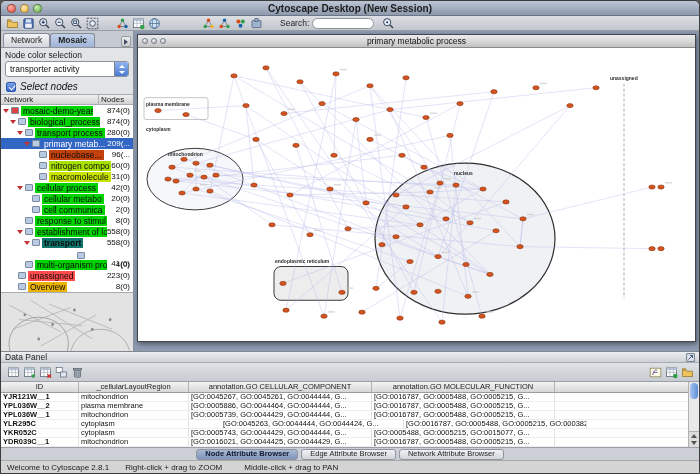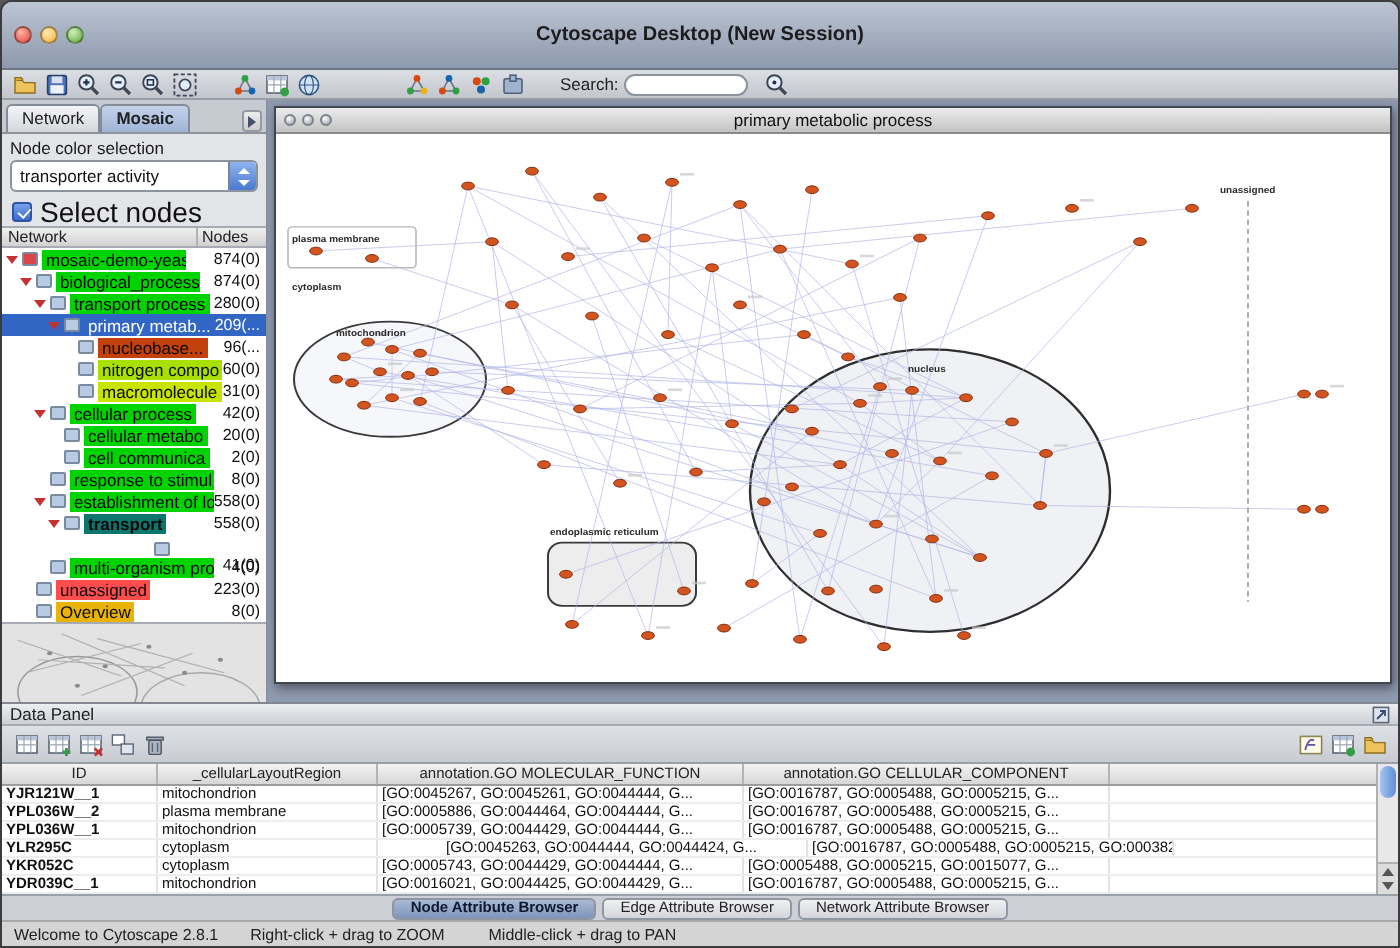--- a/index.html
+++ b/index.html
@@ -1,20 +1,20 @@
 <!DOCTYPE html>
 <html><head>
 <meta charset="utf-8">
 <style>
   *{margin:0;padding:0;box-sizing:border-box;font-family:"Liberation Sans",sans-serif;}
   html,body{width:700px;height:474px;background:#555;overflow:hidden;}
   .window{width:700px;height:474px;display:flex;flex-direction:column;background:#d6d6d6;border:1px solid #3c3c3c;border-radius:6px 6px 0 0;overflow:hidden;}
 
   
-  .titlebar{height:34px;background:linear-gradient(#bcc5d4,#8d99ad);border-bottom:1px solid #6d7687;display:flex;align-items:center;padding:0 6px;position:relative;flex:none;}
+  .titlebar{height:15px;background:linear-gradient(#bcc5d4,#8d99ad);border-bottom:1px solid #6d7687;display:flex;align-items:center;padding:0 6px;position:relative;flex:none;}
   .traffic{display:flex;gap:4px;z-index:2;}
   .dot{width:9px;height:9px;border-radius:50%;border:1px solid rgba(0,0,0,.35);}
   .dot.red{background:radial-gradient(circle at 35% 30%,#ffb3a6,#e2463d);}
   .dot.yellow{background:radial-gradient(circle at 35% 30%,#ffe9b0,#f0b03f);}
   .dot.green{background:radial-gradient(circle at 35% 30%,#cdf0b8,#62ab3c);}
   .title-text{position:absolute;left:0;right:0;text-align:center;font-size:10px;font-weight:bold;color:#1c1c1c;}
 
   
   .toolbar{height:15px;background:linear-gradient(#dcdfe4,#c2c6cd);border-bottom:1px solid #989ea8;display:flex;align-items:center;padding:0 3px;flex:none;}
   .tb-group{display:inline-flex;align-items:center;}
@@ -40,21 +40,21 @@
   .cp-tab-arrow i{width:0;height:0;border-top:3px solid transparent;border-bottom:3px solid transparent;border-left:4px solid #45506b;}
   .cp-colorlabel{font-size:8.5px;color:#1a1a1a;padding:2px 4px 1px 4px;height:12px;flex:none;}
   .cp-dropdown{height:16px;margin:1px 4px 2px 4px;background:#fff;border:1px solid #8d939c;border-radius:3px;display:flex;align-items:center;overflow:hidden;cursor:pointer;flex:none;}
   .dd-value{font-size:8.5px;padding-left:4px;flex:1;white-space:nowrap;overflow:hidden;color:#111;}
   .dd-btn{width:14px;height:100%;background:linear-gradient(#8fb4ef,#4a7ad0);border-left:1px solid #7f858f;position:relative;flex:none;}
   .dd-btn::before{content:"";position:absolute;left:4px;top:3px;border-left:3px solid transparent;border-right:3px solid transparent;border-bottom:3px solid #fff;}
   .dd-btn::after{content:"";position:absolute;left:4px;top:9px;border-left:3px solid transparent;border-right:3px solid transparent;border-top:3px solid #fff;}
   .cp-check{height:15px;display:flex;align-items:center;padding:0 5px;flex:none;}
   .checkbox{width:10px;height:10px;border-radius:2px;background:linear-gradient(#7ba3e8,#3a6cd0);border:1px solid #2c55a6;position:relative;margin-right:4px;cursor:pointer;flex:none;}
   .checkbox::after{content:"";position:absolute;left:1.5px;top:2.5px;width:5px;height:2.5px;border-left:1.5px solid #fff;border-bottom:1.5px solid #fff;transform:rotate(-48deg);}
-  .check-label{font-size:14px;color:#111;}
+  .check-label{font-size:10px;color:#111;font-style:italic;}
   .tree-header{height:11px;display:flex;background:linear-gradient(#f0f0f0,#d2d2d2);border-top:1px solid #a7acb4;border-bottom:1px solid #a7acb4;flex:none;}
   .th-net{flex:1;font-size:8px;padding-left:3px;border-right:1px solid #b2b2b2;color:#222;line-height:10px;}
   .th-nodes{width:34px;font-size:8px;padding-left:2px;color:#222;line-height:10px;}
   .tree{background:#fff;height:187px;overflow:hidden;flex:none;}
   .tree-row{display:flex;align-items:center;height:11px;cursor:pointer;}
   .expander{width:0;height:0;border-left:3px solid transparent;border-right:3px solid transparent;border-top:4px solid #c23232;margin-right:2px;flex:none;}
   .expander.hidden{visibility:hidden;}
   .node-icon{width:8px;height:7px;background:#b9cbe2;border:1px solid #7a8aa0;border-radius:1px;margin-right:2px;flex:none;}
   .tree-label{font-size:8.5px;line-height:10px;padding:0 2px;white-space:nowrap;overflow:hidden;max-width:72px;color:#0a0a0a;}
   .tree-count{margin-left:auto;font-size:8px;padding-right:3px;color:#111;white-space:nowrap;}
@@ -677,22 +677,22 @@
               <path d="M1.5 4.2 V2.8 h3.1 l0.9 1.1" fill="#dcae3f" stroke="#8d6d1f" stroke-width="0.7"></path>
             </svg>
           </button>
         </span>
     </div>
     <div class="dp-table-wrap">
       <div class="dp-table">
         <div class="dp-thead" id="dp-thead">
             <span class="th" style="width: 78px;">ID</span>
             <span class="th" style="width: 110px;">_cellularLayoutRegion</span>
+            <span class="th" style="width: 183px;">annotation.GO CELLULAR_COMPONENT</span>
             <span class="th" style="width: 183px;">annotation.GO MOLECULAR_FUNCTION</span>
-            <span class="th" style="width: 183px;">annotation.GO CELLULAR_COMPONENT</span>
             <span class="th fill"></span>
           </div>
         <div class="dp-tbody" id="dp-tbody">
             <div class="tr">
               <span class="td c0" style="width: 78px;">YJR121W__1</span>
               <span class="td c1" style="width: 110px;">mitochondrion</span>
               <span class="td c2" style="width: 183px;">[GO:0045267, GO:0045261, GO:0044444, G...</span>
               <span class="td c3" style="width: 183px;">[GO:0016787, GO:0005488, GO:0005215, G...</span>
               <span class="td fill"></span>
             </div>

